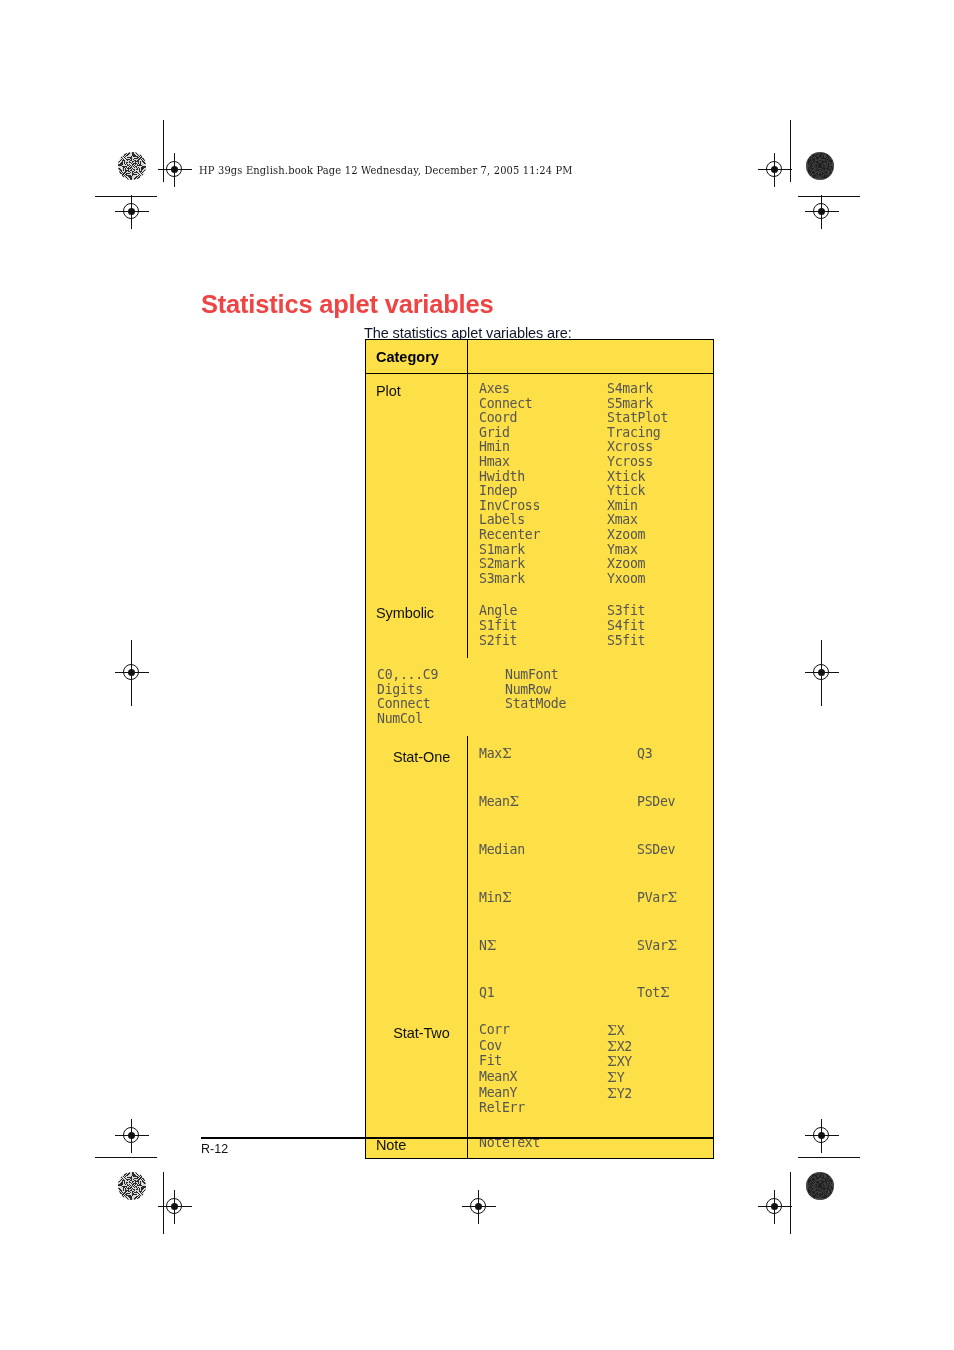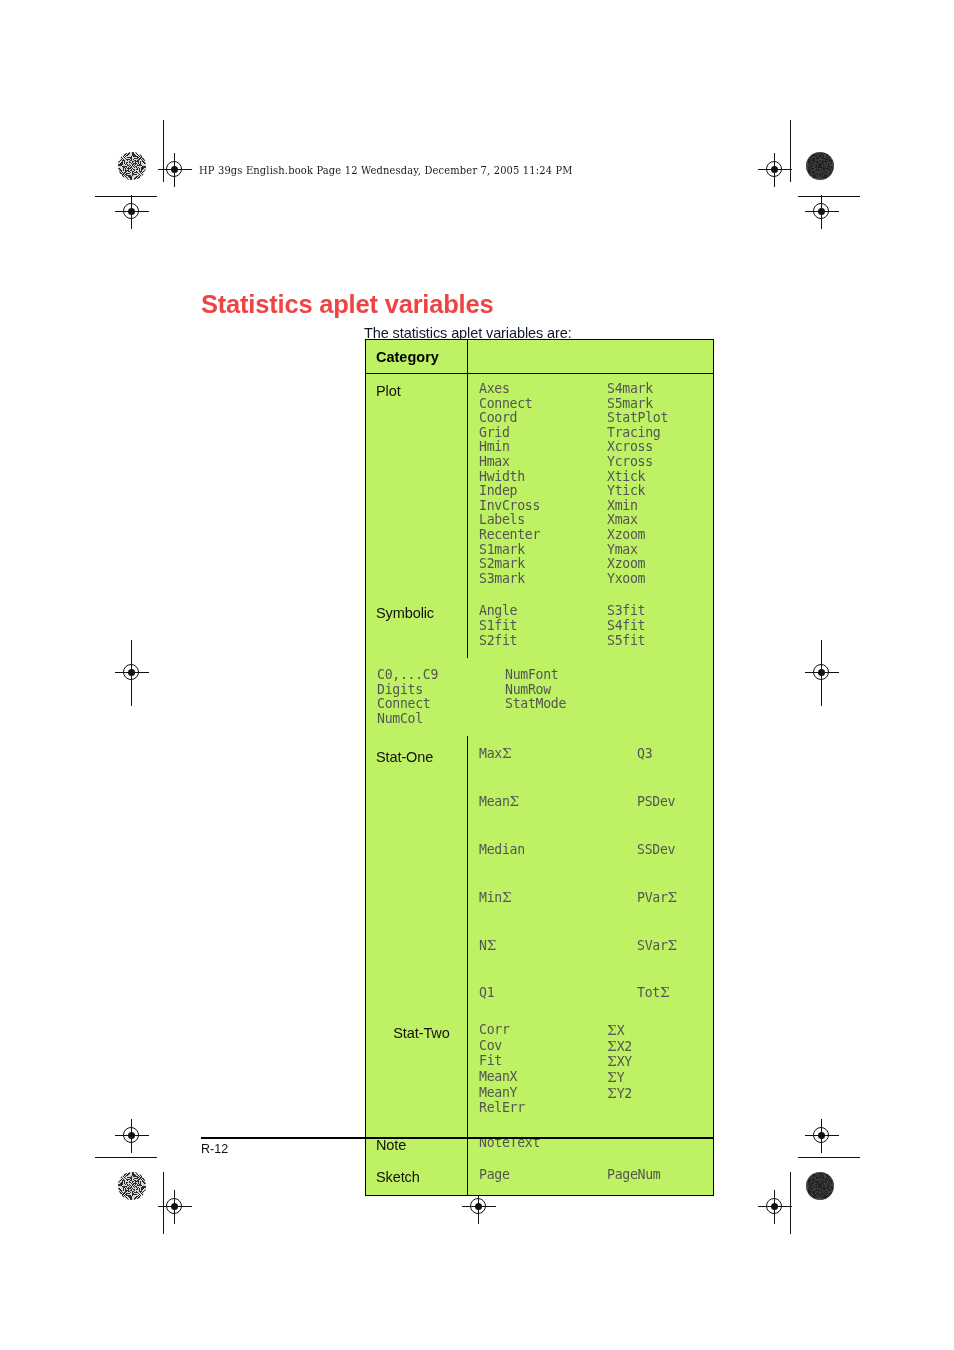--- a/index.html
+++ b/index.html
@@ -96,21 +96,21 @@
   }
 
   
   .vartable {
     position: absolute;
     left: 365px;
     top: 339px;
     width: 349px;
     border: 1.3px solid #000;
     box-sizing: border-box;
-    background: #bef264;
+    background: #fde047;
   }
   .thead {
     display: flex;
     border-bottom: 1.3px solid #000;
     height: 33px;
     align-items: center;
   }
   .th-cat {
     width: 102px;
     box-sizing: border-box;
@@ -169,21 +169,21 @@
     font-size: 13.6px;
     letter-spacing: 0;
   }
 
   
   .row-plot .td-names    { padding-bottom: 8px; }
   .row-symbolic .td-cat  { padding-top: 11px; }
   .row-symbolic .td-names{ padding-top: 10px; padding-bottom: 10px; }
   .row-numeric .td-cat   { padding-top: 11px; }
   .row-numeric .td-names { padding-top: 10px; padding-bottom: 10px; }
-  .row-statone .td-cat   { padding-top: 13px; }
+  .row-statone .td-cat   { padding-top: 13px; text-align: center; }
   .row-statone .td-names { padding-top: 9px; padding-bottom: 10px; }
   .row-statone .namegrid { line-height: 17.8px; gap: 30px; }
   .row-stattwo .td-cat   { padding-top: 13px; text-align: center; }
   .row-stattwo .td-names { padding-top: 11px; padding-bottom: 9px; }
   .row-note .td-cat      { padding-top: 12px; }
   .row-note .td-names    { padding-top: 11px; padding-bottom: 8px; }
   .row-sketch .td-cat    { padding-top: 11px; padding-bottom: 10px; }
   .row-sketch .td-names  { padding-top: 10px; padding-bottom: 11px; }
 
   
@@ -404,26 +404,17 @@
       </div>
       <div class="trow row-note">
         <div class="td-cat">Note</div>
         <div class="td-names">
           <div class="namegrid">
             <span>NoteText</span>
             <span></span>
           </div>
         </div>
       </div>
-      <div class="trow row-sketch">
-        <div class="td-cat">Sketch</div>
-        <div class="td-names">
-          <div class="namegrid">
-            <span>Page</span>
-            <span>PageNum</span>
-          </div>
-        </div>
-      </div>
     </div>
 </div>
 
 <div class="footer-rule"></div>
 <div class="folio">R-12</div>
 
 </body></html>

